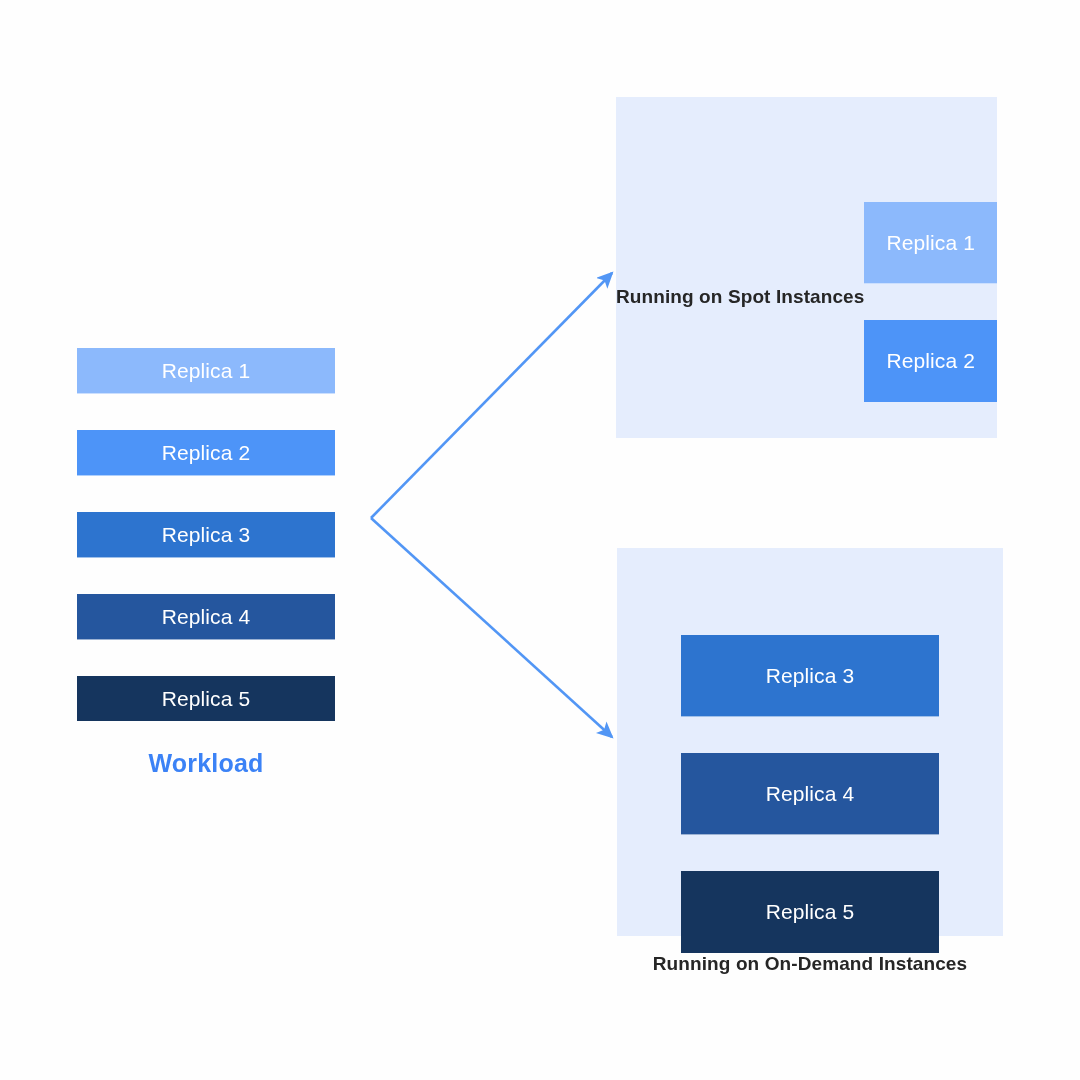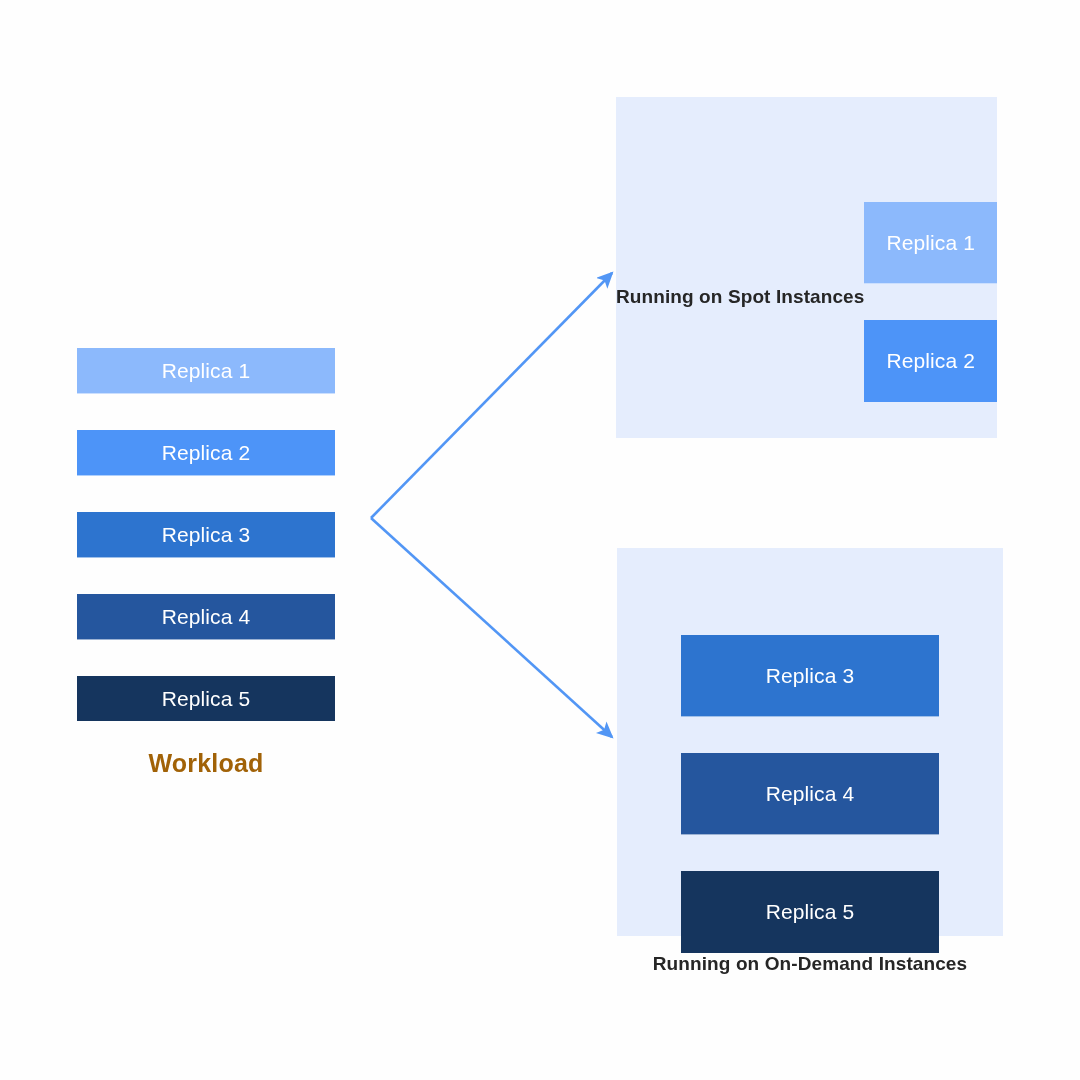--- a/index.html
+++ b/index.html
@@ -143,21 +143,21 @@
       <div class="replica-band" style="background-color: rgb(45, 116, 207); color: rgb(255, 255, 255);">
         <span>Replica 3</span>
       </div>
       <div class="replica-band" style="background-color: rgb(37, 86, 158); color: rgb(255, 255, 255);">
         <span>Replica 4</span>
       </div>
       <div class="replica-band" style="background-color: rgb(21, 53, 94); color: rgb(255, 255, 255);">
         <span>Replica 5</span>
       </div>
     </div>
-    <div id="workload-caption" style="color: #a16207;">Workload</div>
+    <div id="workload-caption" style="color: #3b82f6;">Workload</div>
   </div>
 
   <div class="panel" id="panel-spot" style="background-color: rgb(229, 237, 253);">
     <div class="panel-title" style="color: rgb(38, 38, 38);">Running on Spot Instances</div>
     <div class="panel-stack" id="spot-stack">
       <div class="replica-band" style="background-color: rgb(140, 185, 252); color: rgb(255, 255, 255);">
         <span>Replica 1</span>
       </div>
       <div class="replica-band" style="background-color: rgb(77, 148, 248); color: rgb(255, 255, 255);">
         <span>Replica 2</span>

